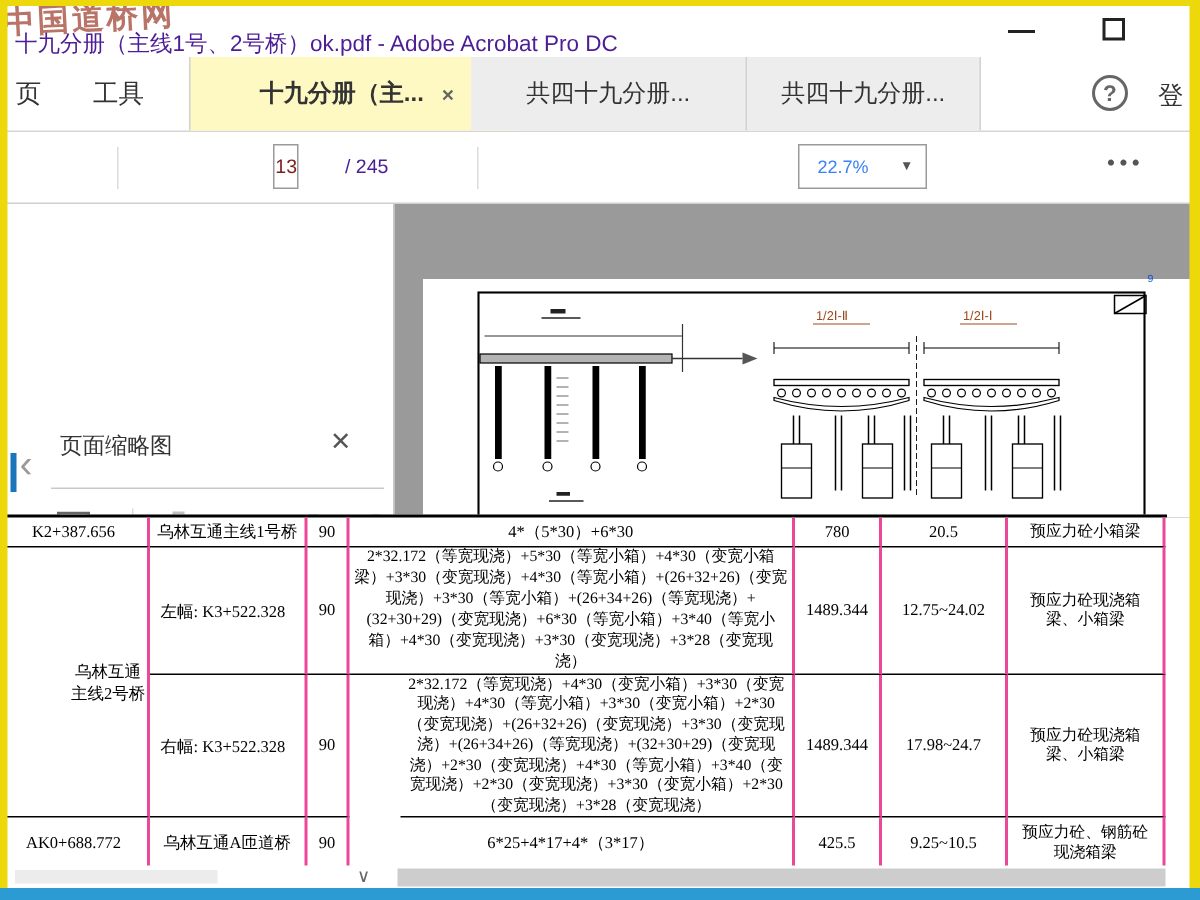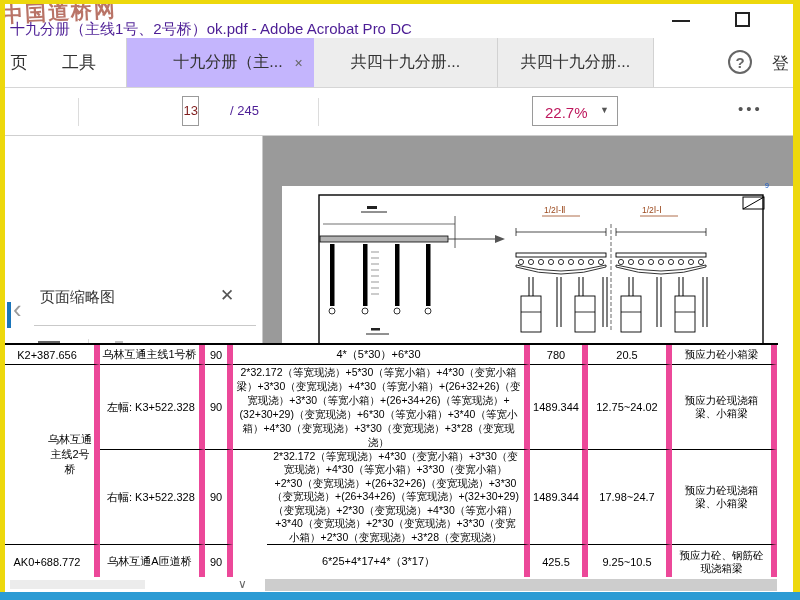--- a/index.html
+++ b/index.html
@@ -15,38 +15,38 @@
   #btn-min { left:672px; top:20px; width:18px; height:2px; background:#222; }
   #btn-max { left:735px; top:12px; width:15px; height:15px; border:2px solid #222; }
 
   
   #tabbar { left:0; top:38px; width:800px; height:50px; background:#fff; border-bottom:1px solid #d6d6d6; }
   .apptab { position:absolute; top:0; height:49px; line-height:49px; font-size:17px; color:#333; text-align:center; cursor:default; }
   #tab-home { left:0px; width:38px; }
   #tab-tools { left:50px; width:58px; }
   .doctab { position:absolute; top:0; height:49px; background:#ededed; border-right:1px solid #d2d2d2; color:#333;
             font-size:16px; display:flex; align-items:center; justify-content:center; }
-  #doctab-0 { left:126px; width:224px; background:#c4b5fd; border-left:1px solid #d2d2d2; }
+  #doctab-0 { left:126px; width:224px; background:#fef9c3; border-left:1px solid #d2d2d2;font-weight:bold; }
   #doctab-1 { left:314px; width:184px; }
   #doctab-2 { left:498px; width:156px; }
   .tab-close { margin-left:12px; font-size:14px; color:#666; }
   #help-btn { left:728px; top:12px; width:24px; height:24px; border:2px solid #666; border-radius:50%;
               color:#666; font-size:15px; font-weight:bold; text-align:center; line-height:21px; }
   #signin { left:772px; top:14px; font-size:17px; color:#333; width:28px; overflow:hidden; white-space:nowrap; }
 
   
   #toolbar { left:0; top:88px; width:800px; height:48px; background:#fff; border-bottom:1px solid #cfcfcf; }
   .vsep { position:absolute; top:10px; width:1px; height:28px; background:#dcdcdc; }
   .circle-btn { position:absolute; width:26px; height:26px; border:2px solid #555; border-radius:50%;
                 color:#555; text-align:center; font-size:15px; line-height:23px; }
   #page-box { left:182px; top:8px; width:17px; height:30px; border:1px solid #9a9a9a; font-size:13px;
               color:#7f1d1d; text-align:right; line-height:28px; background:#fff; }
   #page-total { left:230px; top:15px; font-size:13px; color:#4c1d95; }
   #zoom-box { left:532px; top:8px; width:86px; height:30px; border:1px solid #9a9a9a; background:#fff; }
-  #zoom-value { position:absolute; left:12px; top:7px; font-size:15px; color:#be185d; }
+  #zoom-value { position:absolute; left:12px; top:7px; font-size:12px; color:#3b82f6; }
   #zoom-caret { position:absolute; right:8px; top:8px; font-size:10px; color:#555; }
   #more-dots { left:738px; top:12px; font-size:15px; color:#555; letter-spacing:3px; }
   #partial-icon { left:-11px; top:99px; width:20px; height:20px; border:2px solid #777; border-radius:50%; }
 
   
   #sidebar { left:0; top:136px; width:262px; height:441px; background:#fff; overflow:hidden; }
   #side-divider { left:262px; top:136px; width:1px; height:209px; background:#c9c9c9; }
   #rail-accent { left:7px; top:166px; width:4px; height:26px; background:#1a75bb; }
   #rail-chevron { left:13px; top:158px; font-size:26px; color:#9a9a9a; }
   #panel-title { left:40px; top:152px; font-size:15px; color:#333; }
@@ -62,23 +62,23 @@
 
   
   #docview { left:263px; top:136px; width:537px; height:209px; background:#9a9a9a; overflow:hidden; }
   #docpage { position:absolute; left:19px; top:50px; width:518px; height:159px; background:#fff; }
 
   
   #tbl { left:0; top:343px; width:778px; height:234px; background:#fff;
          border-top:2px solid #000; display:grid;
          grid-template-columns:100px 105px 28px 297px 58px 84px 105px;
          grid-template-rows:20px 85px 95px 34px; }
-  #tbl .c { border-right:6px solid #ec4899; border-bottom:1px solid #000; display:flex; align-items:center;
+  #tbl .c { border-right:2px solid #ec4899; border-bottom:1px solid #000; display:flex; align-items:center;
             justify-content:center; text-align:center; font-size:11px; color:#000; overflow:hidden;
-            font-family:Liberation Sans, sans-serif; }
+            font-family:Liberation Serif, serif; }
   #tbl .left { justify-content:flex-start; text-align:left; padding-left:7px; }
   #tbl .long { font-size:10.5px; line-height:14px; padding:1px 3px; }
   #tbl .long3 { line-height:13.4px;margin-left:34px; }
   #tbl .wrap2 { padding:0 6px; font-size:10.5px; line-height:13px; }
   .rowspan { grid-row:2 / 4;padding-left:46px; }
 
   
   #bottom-strip { left:0; top:577px; width:800px; height:15px; background:#fff; }
   #side-hsb { position:absolute; left:10px; top:3px; width:135px; height:9px; background:#ececec; }
   #sb-down { position:absolute; left:238px; top:0px; font-size:12px; color:#666; }

